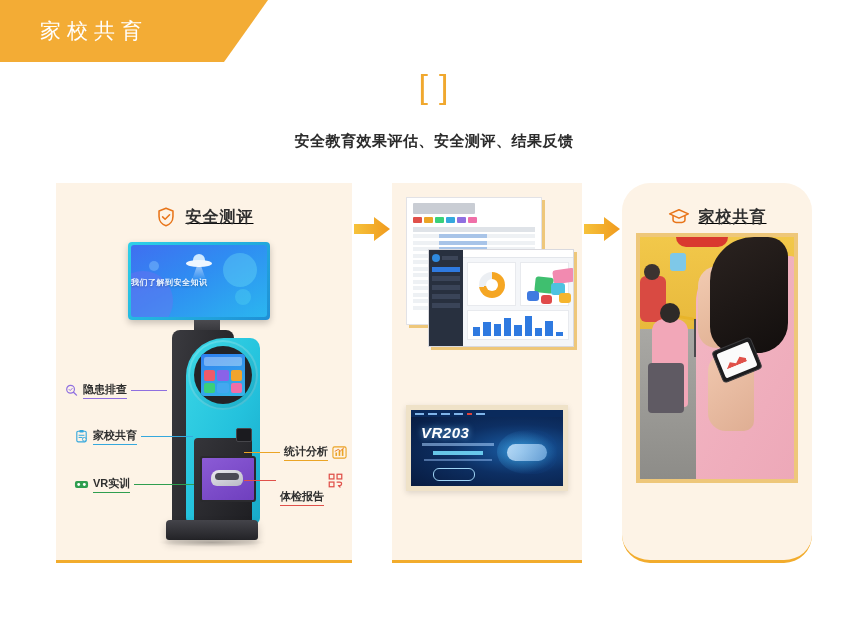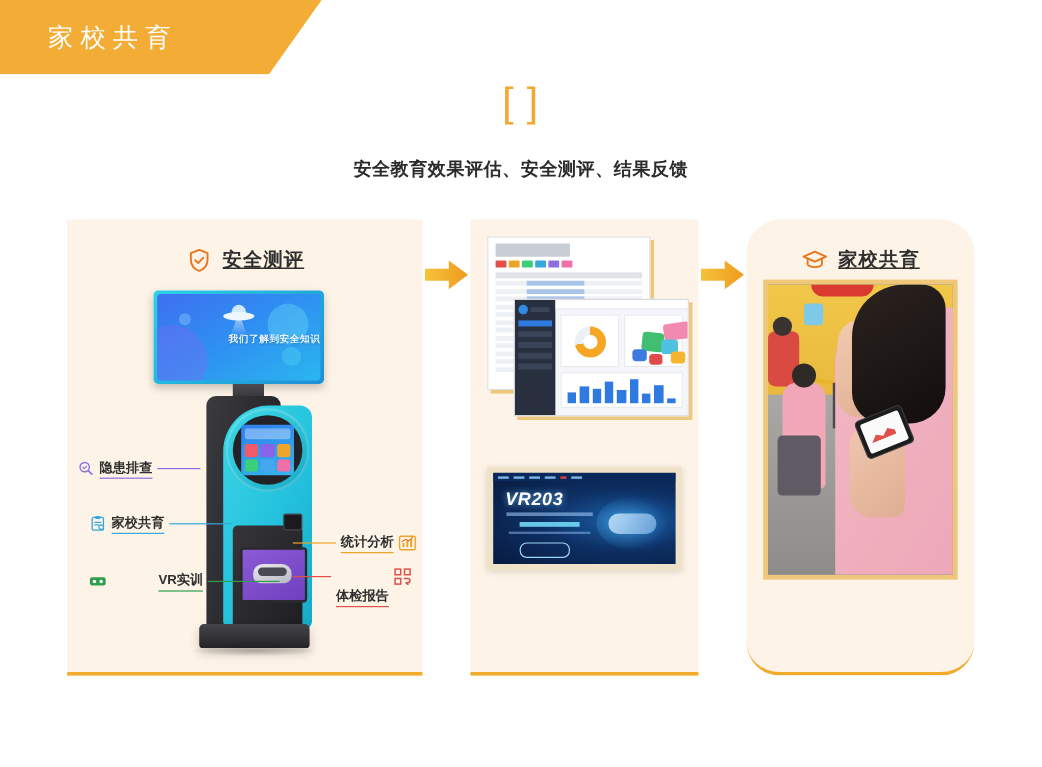--- a/index.html
+++ b/index.html
@@ -104,21 +104,21 @@
   .ufo .disc{
     position:absolute;left:0;top:6px;width:26px;height:7px;
     border-radius:50%;background:#eef6ff;
   }
   .ufo .beam{
     position:absolute;left:6px;top:12px;width:14px;height:14px;
     background:linear-gradient(180deg,rgba(255,255,255,.5),rgba(255,255,255,0));
     clip-path:polygon(35% 0,65% 0,100% 100%,0 100%);
   }
   .mon-text{
-    position:absolute;left:0;right:0;top:32px;text-align:right;
+    position:absolute;left:0;right:0;top:32px;text-align:left;
     font-size:8px;color:#eaf4ff;letter-spacing:.5px;font-weight:700;
     text-shadow:0 1px 2px rgba(0,0,0,.25);
   }
   .mon-neck{
     position:absolute;left:44px;top:78px;width:26px;height:16px;
     background:linear-gradient(180deg,#4b4b50,#2e2e33);
   }
 
   
   .body-back{
@@ -197,21 +197,21 @@
   .callout .cline{height:1px;flex:0 0 auto;}
 
   .co-a{left:8px;top:154px;justify-content:flex-end;}   
   .co-b{left:18px;top:200px;}  
   .co-c{left:18px;top:248px;}  
   .co-d{left:188px;top:172px;margin-top:44px;} 
   .co-e{left:188px;top:226px;} 
 
   .u-purple{border-bottom:1.5px solid #8f6fe0;}
   .u-blue{border-bottom:1.5px solid #35a8dd;}
-  .u-green{border-bottom:1.5px solid #2f9e4f;margin-left:39px;}
+  .u-green{border-bottom:1.5px solid #2f9e4f;}
   .u-yellow{border-bottom:1.5px solid #eba425;}
   .u-red{border-bottom:1.5px solid #e0504a;margin-top:35px;}
 
   .l-purple{background:#8f6fe0;width:36px;}
   .l-blue{background:#35a8dd;width:52px;}
   .l-green{background:#2f9e4f;width:60px;}
   .l-yellow{background:#eba425;width:36px;}
   .l-red{background:#e0504a;width:32px;}
 
   
@@ -258,21 +258,21 @@
   .m2{left:10px;top:8px;width:18px;height:16px;background:#3fbf6f;transform:rotate(6deg);}
   .m3{left:26px;top:14px;width:14px;height:12px;background:#4ec2e0;}
   .m4{left:2px;top:22px;width:12px;height:10px;background:#3f7ae0;}
   .m5{left:16px;top:26px;width:11px;height:9px;background:#e04a4a;}
   .m6{left:34px;top:24px;width:12px;height:10px;background:#f5b52e;}
   .sf-chart{margin-top:4px;background:#fff;border:1px solid #e8eaee;height:30px;
     display:flex;align-items:flex-end;gap:3px;padding:3px 5px;box-sizing:border-box;}
   .sf-chart i{flex:1;background:#2f7ae0;display:block;}
 
   .vr-banner{
-    position:absolute;left:14px;top:206px;width:162px;height:86px;
+    position:absolute;left:14px;top:222px;width:162px;height:86px;
     background:#efe2c8;padding:5px;box-sizing:border-box;
     box-shadow:0 2px 6px rgba(0,0,0,.13);
   }
   .vr-inner{
     width:100%;height:100%;position:relative;overflow:hidden;
     background:radial-gradient(ellipse at 72% 52%,#1a5fa8 0%,#0d2f63 45%,#07193c 100%);
   }
   .vr-nav{height:7px;background:#0a2a5c;display:flex;align-items:center;gap:4px;padding:0 4px;}
   .vr-nav i{display:block;width:9px;height:2px;background:#7fb4e8;}
   .vr-nav i.red{background:#e0413a;width:5px;}

